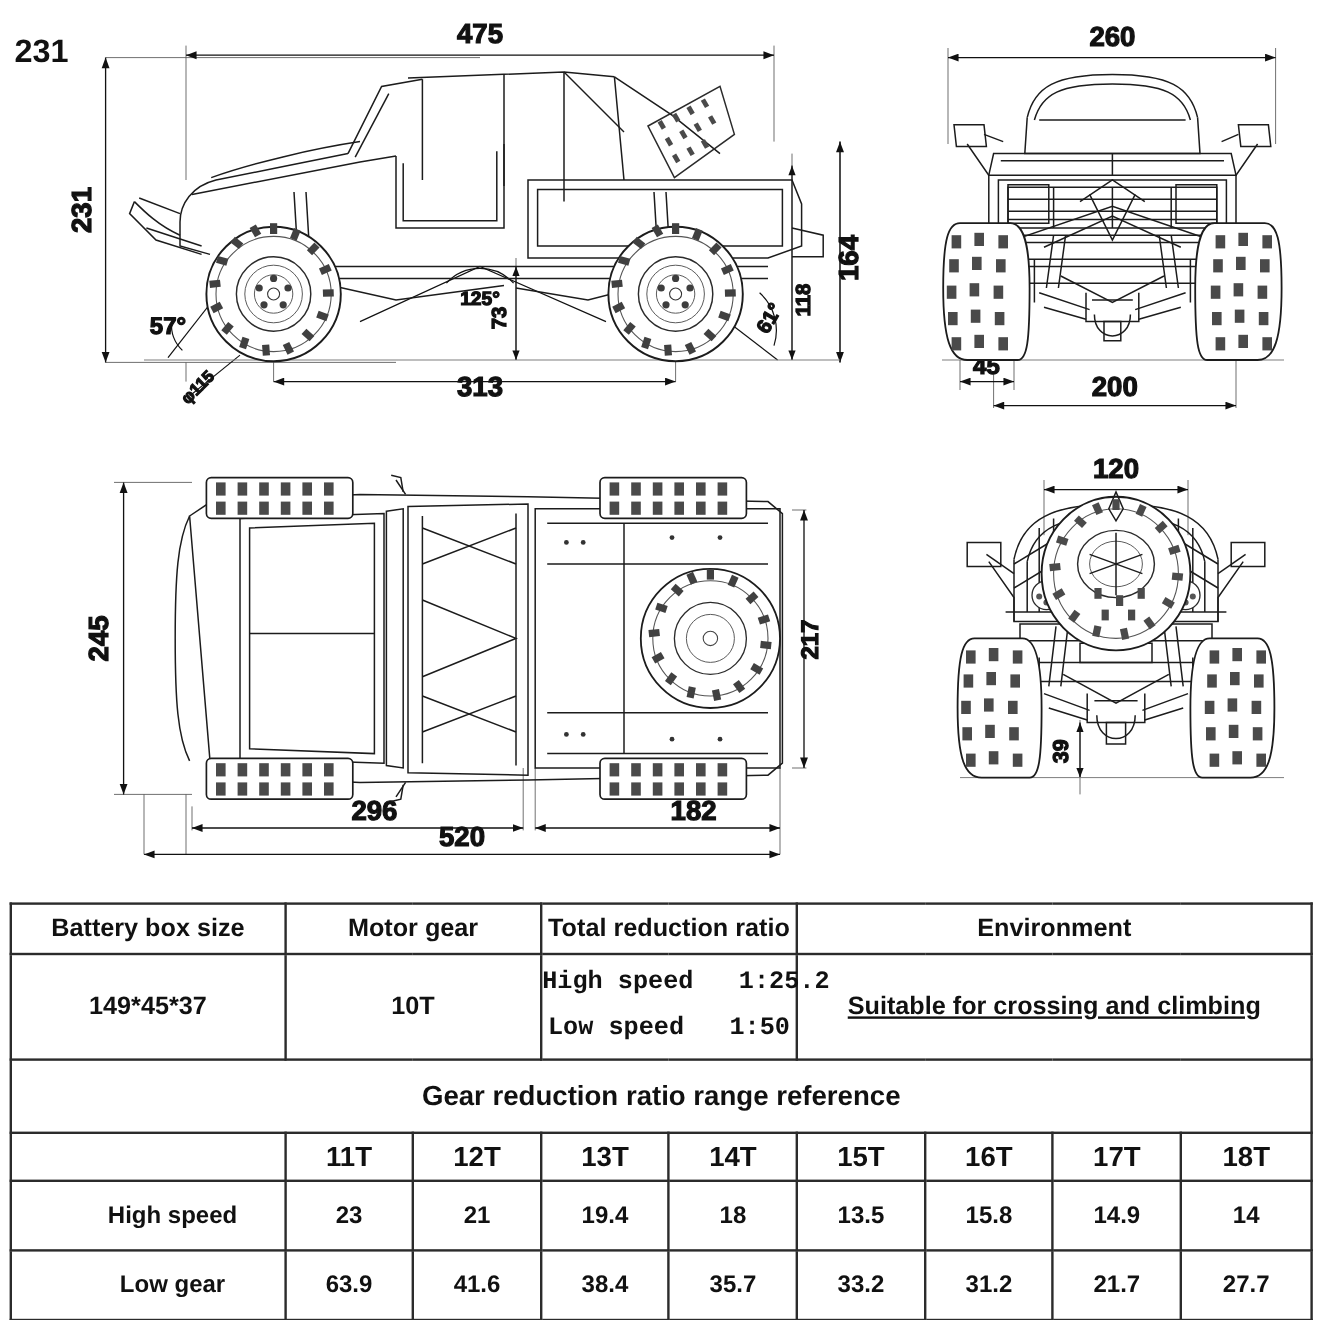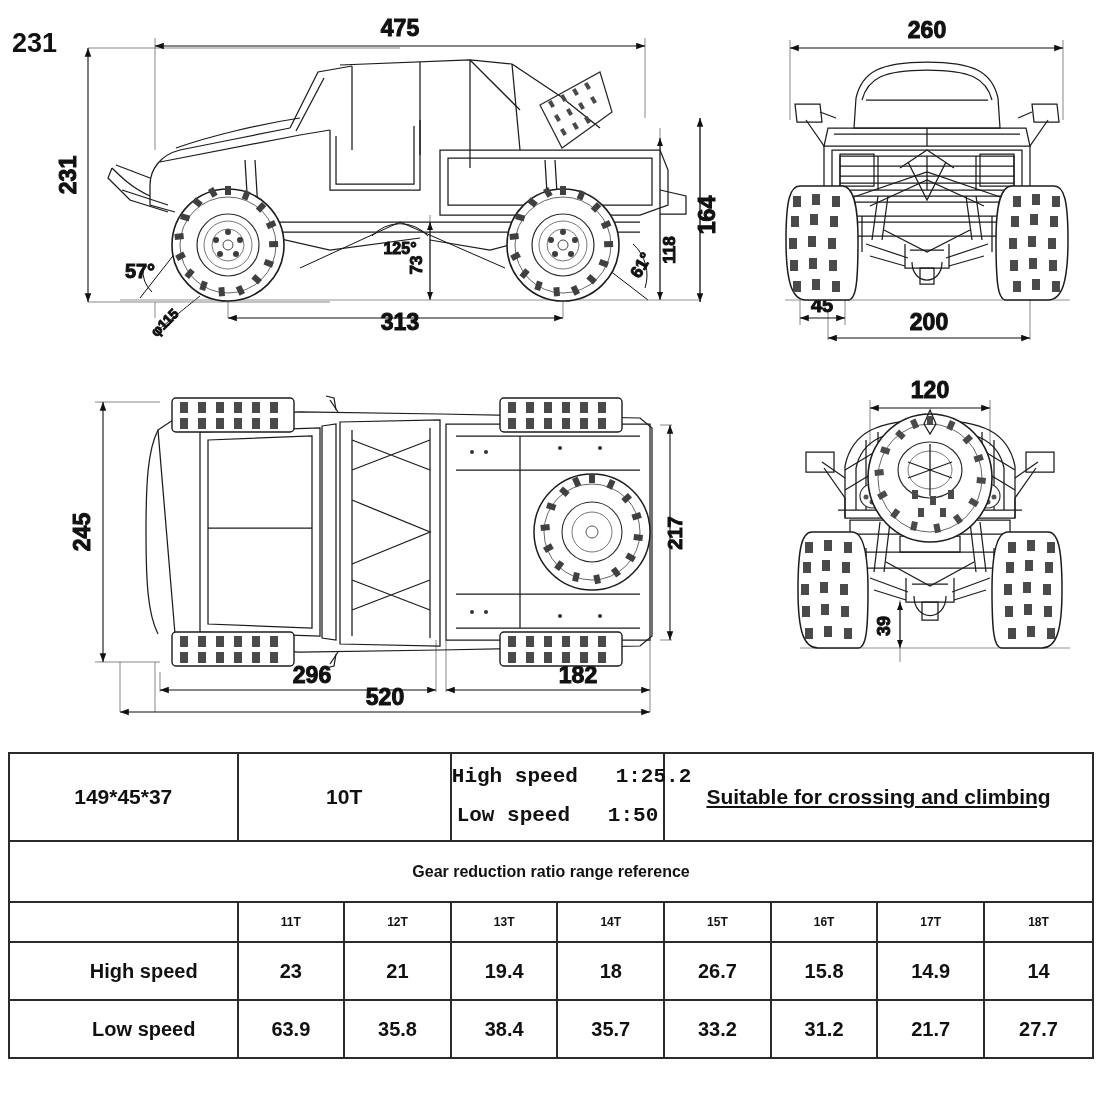--- a/index.html
+++ b/index.html
@@ -13,22 +13,22 @@
   .dim-txt{font-family:"Liberation Sans","DejaVu Sans",sans-serif;
            font-weight:700;fill:#111;}
 
   
   #spec-table{position:absolute;left:8px;top:752px;width:1086px;}
   table{border-collapse:collapse;width:100%;table-layout:fixed;}
   td,th{border:2px solid #2b2b2b;text-align:center;vertical-align:middle;
         font-weight:700;color:#111;padding:0;}
   .hdr-row td{height:40px;font-size:21px;}
   .data-row td{height:86px;font-size:21px;}
-  .section-row td{height:59px;font-size:16px;margin-top:24px;}
-  .gear-hdr-row td{height:38px;font-size:12px;margin-top:12px;}
+  .section-row td{height:59px;font-size:23px;margin-top:24px;}
+  .gear-hdr-row td{height:38px;font-size:23px;margin-top:12px;}
   .gear-row td{height:56px;font-size:20px;}
   .ratio-cell{line-height:1.85;font-size:20px;}
   .ratio-line{display:block;white-space:pre;font-family:Liberation Mono, monospace;}
   .env-cell{font-size:21px;text-decoration:underline;}
   .blank-cell{border-left:2px solid #2b2b2b;border-right:2px solid #2b2b2b;}
   .rowlabel{font-size:21px;padding-left:41px;}
 </style>
 </head>
 <body>
 
@@ -636,20 +636,26 @@
         <col style="width:98px">
         <col style="width:98px">
       <col style="width:98px">
         <col style="width:98px">
         <col style="width:98px">
       <col style="width:98px">
         <col style="width:98px">
         <col style="width:100px">
     </colgroup>
     <tbody>
+      <tr class="hdr-row">
+        <td colspan="1">Battery box size</td>
+        <td colspan="2">Motor gear</td>
+        <td colspan="2">Total reduction ratio</td>
+        <td colspan="4">Environment</td>
+      </tr>
       <tr class="data-row">
         <td colspan="1">149*45*37</td>
         <td colspan="2">10T</td>
         <td colspan="2" class="ratio-cell">
           <span class="ratio-line">High speed   1:25.2</span>
           <span class="ratio-line">Low speed   1:50</span>
         </td>
         <td colspan="4" class="env-cell">Suitable for crossing and climbing</td>
       </tr>
       <tr class="section-row">
@@ -665,29 +671,29 @@
         <td>16T</td>
         <td>17T</td>
         <td>18T</td>
       </tr>
       <tr class="gear-row">
         <td class="rowlabel">High speed</td>
         <td>23</td>
         <td>21</td>
         <td>19.4</td>
         <td>18</td>
-        <td>26.7</td>
+        <td>13.5</td>
         <td>15.8</td>
         <td>14.9</td>
         <td>14</td>
       </tr>
       <tr class="gear-row">
-        <td class="rowlabel">Low speed</td>
+        <td class="rowlabel">Low gear</td>
         <td>63.9</td>
-        <td>35.8</td>
+        <td>41.6</td>
         <td>38.4</td>
         <td>35.7</td>
         <td>33.2</td>
         <td>31.2</td>
         <td>21.7</td>
         <td>27.7</td>
       </tr>
     </tbody>
   </table>
 </div>

